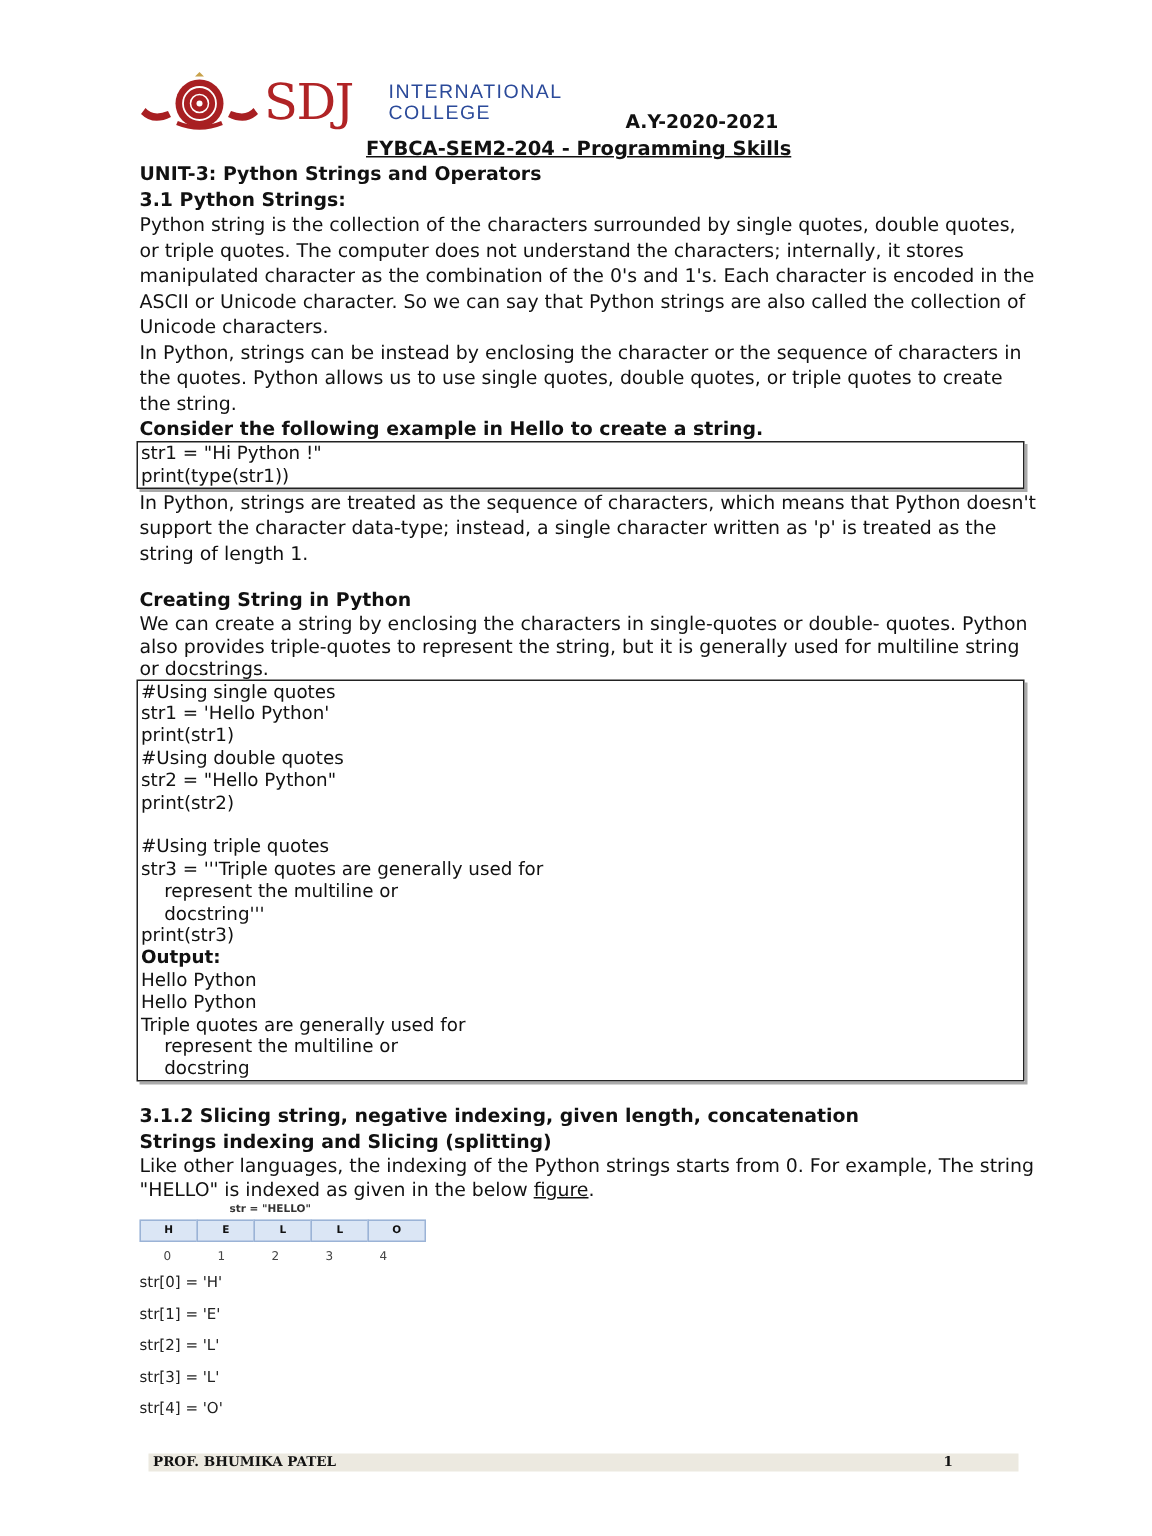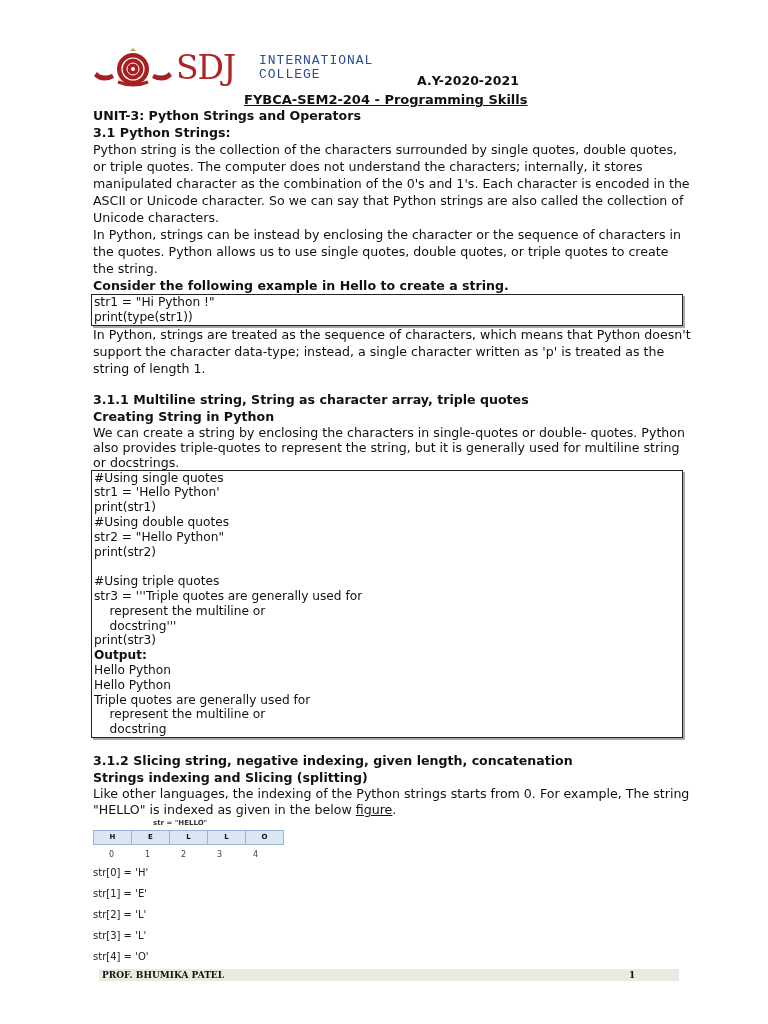--- a/index.html
+++ b/index.html
@@ -1,21 +1,21 @@
 <!DOCTYPE html>
 <html><head>
 <meta charset="utf-8">
 <style>
   html,body{margin:0;padding:0;background:#fff;}
   body{width:768px;height:1024px;position:relative;overflow:hidden;font-family:"DejaVu Sans",sans-serif;color:#111;}
   .page{position:absolute;left:0;top:0;width:652px;height:1024px;}
   .header{position:absolute;left:92px;top:48px;width:600px;height:44px;}
   .logo{position:absolute;left:0;top:0;width:82px;height:40px;}
   .sdj{position:absolute;left:84px;top:2px;font-family:"DejaVu Serif",serif;font-size:33px;color:#b02325;letter-spacing:-1px;line-height:36px;}
-  .intl{position:absolute;left:167px;top:6px;font-family:Liberation Mono, monospace;font-size:13px;color:#2b4a9a;letter-spacing:1px;line-height:14px;}
+  .intl{position:absolute;left:167px;top:6px;font-family:Liberation Sans, sans-serif;font-size:13px;color:#2b4a9a;letter-spacing:1px;line-height:14px;}
   .ay{position:absolute;left:417px;top:73px;font-weight:bold;font-size:12.5px;}
   .course{position:absolute;left:244px;top:92px;font-weight:bold;font-size:13px;text-decoration:underline;}
   .content{position:absolute;left:93px;top:107px;width:600px;font-size:12.6px;line-height:17px;}
   .h{font-weight:bold;}
   p{margin:0;}
   .box{border:1px solid #222;box-shadow:2px 2px 0 #aaa;margin:0 0 0 -2px;padding:0 4px 0 2px;width:584px;}
   .code-line{white-space:pre;font-family:"DejaVu Sans",sans-serif;font-size:12.2px;line-height:14.8px;}
   .spacer{height:14px;}
   .fig{position:relative;width:200px;height:140px;margin-top:2px;}
   .fig-title{position:absolute;left:60px;top:-5px;font-size:7px;font-weight:bold;color:#333;}
@@ -57,21 +57,20 @@
     <p class="h">3.1 Python Strings:</p>
     <p>Python string is the collection of the characters surrounded by single quotes, double quotes, or triple quotes. The computer does not understand the characters; internally, it stores manipulated character as the combination of the 0's and 1's. Each character is encoded in the ASCII or Unicode character. So we can say that Python strings are also called the collection of Unicode characters.</p>
     <p>In Python, strings can be instead by enclosing the character or the sequence of characters in the quotes. Python allows us to use single quotes, double quotes, or triple quotes to create the string.</p>
     <p class="h">Consider the following example in Hello to create a string.</p>
     <div class="box">
       <div class="code-line">str1 = "Hi Python !"</div>
       <div class="code-line">print(type(str1))</div>
     </div>
     <p>In Python, strings are treated as the sequence of characters, which means that Python doesn't support the character data-type; instead, a single character written as 'p' is treated as the string of length 1.</p>
     <div class="spacer"></div>
-    <p class="h">3.1.1 Multiline string, String as character array, triple quotes</p>
     <p class="h">Creating String in Python</p>
     <p style="line-height:15px;">We can create a string by enclosing the characters in single-quotes or double- quotes. Python also provides triple-quotes to represent the string, but it is generally used for multiline string or docstrings.</p>
     <div class="box">
       <div class="code-line">#Using single quotes</div>
       <div class="code-line">str1 = 'Hello Python'</div>
       <div class="code-line">print(str1)</div>
       <div class="code-line">#Using double quotes</div>
       <div class="code-line">str2 = "Hello Python"</div>
       <div class="code-line">print(str2)</div>
       <div class="code-line">​</div>

